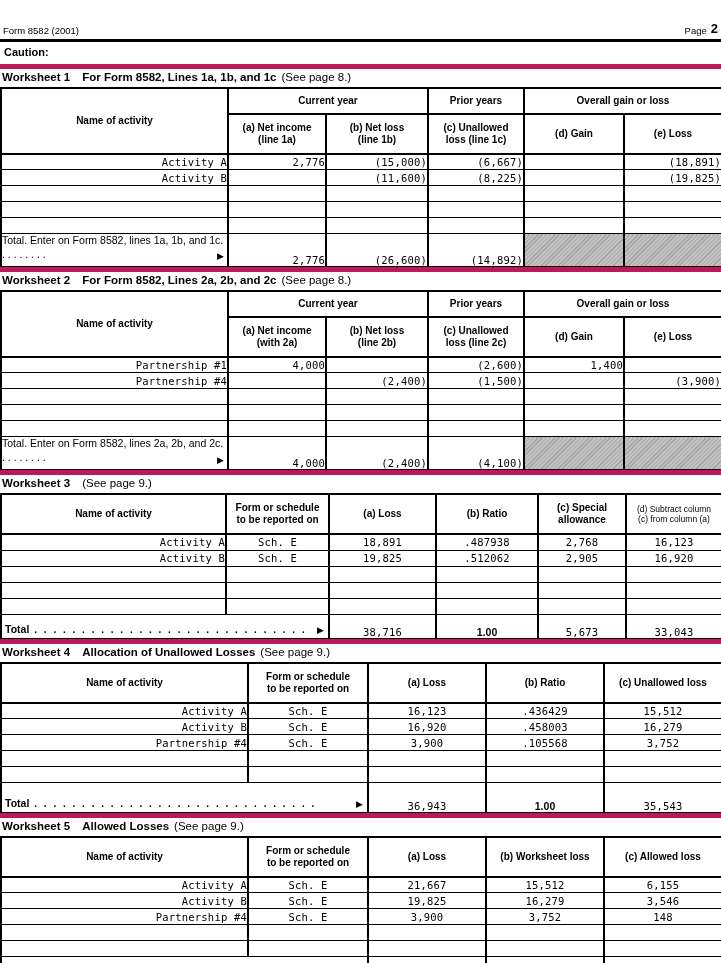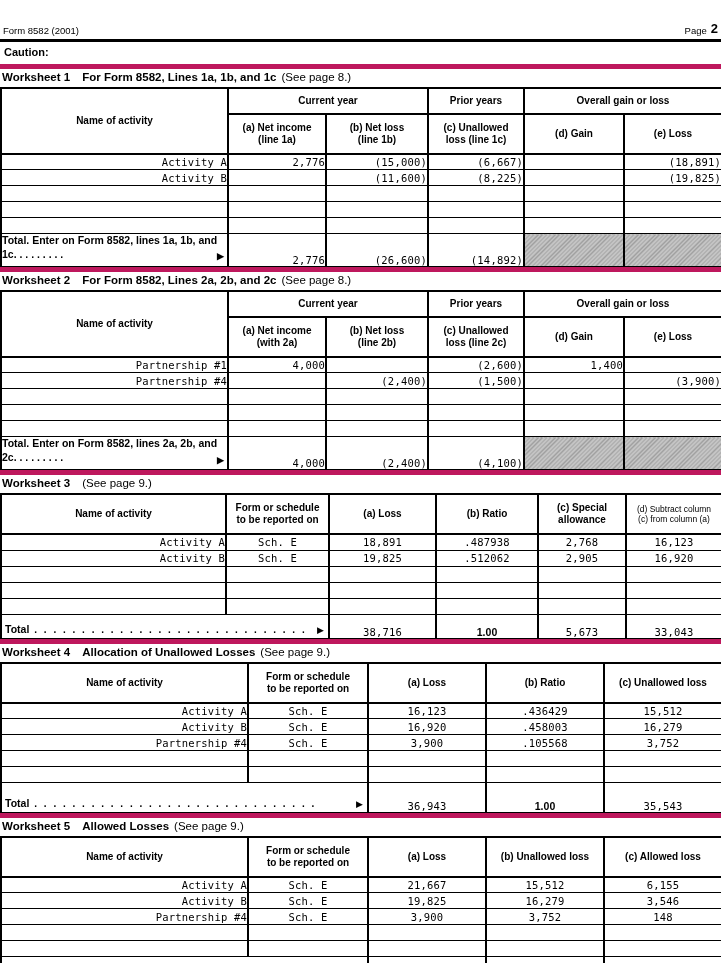--- a/index.html
+++ b/index.html
@@ -31,21 +31,21 @@
 
   .hd{font-size:10px;font-weight:bold;text-align:center;line-height:1.18;vertical-align:middle;}
   .hd-small{font-size:8.5px;font-weight:normal;line-height:1.25;}
 
   .fill{font-family:"DejaVu Sans Mono",monospace;font-size:10.5px;letter-spacing:0.2px;}
   .nm{text-align:right;padding-left:9px;}
   .num{text-align:right;padding-right:15px;}
   .ctr{text-align:center;}
   .vb{vertical-align:bottom;padding-bottom:3px;}
 
-  .tlab{position:relative;vertical-align:top;text-align:left;font-size:10.5px;font-weight:bold;line-height:1.3;padding:1px 13px 2px 3px;}
+  .tlab{position:relative;vertical-align:top;text-align:left;font-size:10.5px;font-weight:normal;line-height:1.3;padding:1px 13px 2px 3px;}
   .arr{position:absolute;right:3px;bottom:3px;font-size:9px;}
   .tlab3{vertical-align:bottom;border-radius:9px;}
   .tflex{display:flex;align-items:baseline;padding:0 4px 3px 3px;}
   .tflex .tl{font-size:10.5px;font-weight:bold;white-space:nowrap;}
   .tdots{flex:1;overflow:hidden;white-space:nowrap;font-size:10px;font-weight:bold;letter-spacing:2px;margin:0 5px;}
   .arr3{font-size:9px;position:static;}
 
   .bfill{font-family:"Liberation Sans",sans-serif;font-weight:bold;font-size:10.5px;text-align:center;}
 
   .shaded{background-color:#c4c4c4;background-image:repeating-linear-gradient(135deg,rgba(0,0,0,0.18) 0 1px,rgba(0,0,0,0) 1px 3px);}
@@ -400,21 +400,21 @@
           <col style="width:120px">
           <col style="width:118px">
           <col style="width:118px">
           <col style="width:118px">
         </colgroup>
     <thead>
       <tr class="hs">
         <th class="hd">Name of activity</th>
         <th class="hd"><span>Form or schedule</span><br><span>to be reported on</span></th>
         <th class="hd">(a) Loss</th>
-        <th class="hd">(b) Unallowed loss</th>
+        <th class="hd">(b) Worksheet loss</th>
         <th class="hd">(c) Allowed loss</th>
       </tr>
     </thead>
     <tbody>
       <tr class="r trow">
         <td class="fill nm">Activity A</td>
         <td class="fill ctr">Sch. E</td>
         <td class="fill ctr">21,667</td>
         <td class="fill ctr">15,512</td>
         <td class="fill ctr">6,155</td>

